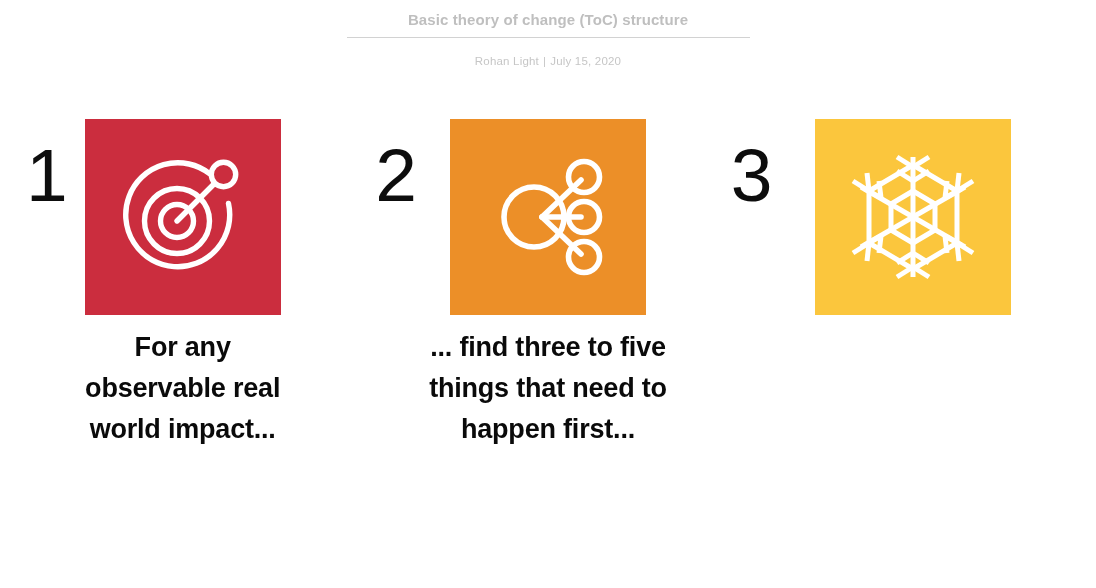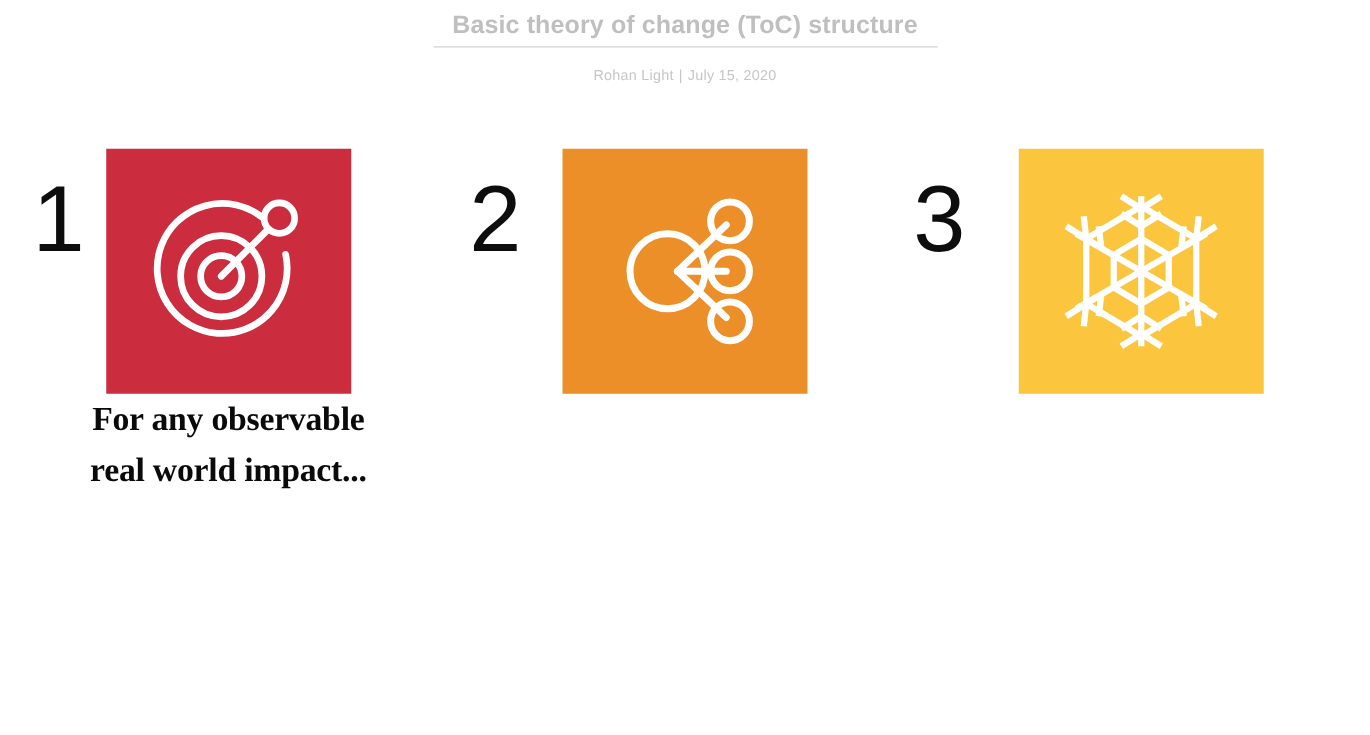--- a/index.html
+++ b/index.html
@@ -19,21 +19,21 @@
   
   .header {
     position: absolute;
     left: 0;
     top: 0;
     width: 1096px;
     text-align: center;
   }
   .header-title {
     font-family: "Liberation Sans", sans-serif;
-    font-size: 20px;
+    font-size: 15px;
     font-weight: 700;
     color: #bfbfbf;
     letter-spacing: 0.1px;
     line-height: 28px;
     padding-top: 6px;
   }
   .header-rule {
     width: 403px;
     height: 1px;
     background: #d2d2d2;
@@ -94,23 +94,23 @@
     margin-top: 15px;
     display: flex;
     align-items: center;
     justify-content: center;
   }
   .panel-square svg {
     display: block;
   }
   .panel-caption {
     width: 242px;
-    margin-top: 0;
+    margin-top: 12px;
     text-align: center;
-    font-family: Liberation Serif, serif;
+    font-family: Liberation Sans, sans-serif;
     font-size: 27px;
     font-weight: 700;
     color: #0a0a0a;
     line-height: 41px;
     letter-spacing: -0.2px;
   }
 
   
   .panel-1 .panel-number { left: 26px; }
   .panel-2 .panel-number { left: 10px; }
@@ -173,20 +173,21 @@
               <circle cx="52" cy="66" r="30"></circle>
 
               <circle cx="102" cy="26" r="15.5"></circle>
               <circle cx="102" cy="66" r="15.5"></circle>
               <circle cx="102" cy="106" r="15.5"></circle>
             </g>
           </svg>
         </span>
       </div>
     </div>
+    <div class="panel-caption">... find three to five things that need to happen first...</div>
   </div>
 
   <div class="panel panel-3">
     <div class="panel-top">
       <div class="panel-number">3</div>
       <div class="panel-square" style="background:#FBC63D;">
         <span>
           <svg width="128" height="132" viewBox="0 0 128 132" aria-hidden="true">
             <g stroke="#FFFFFF" stroke-width="5" fill="none" stroke-linecap="butt" stroke-linejoin="miter">
 

